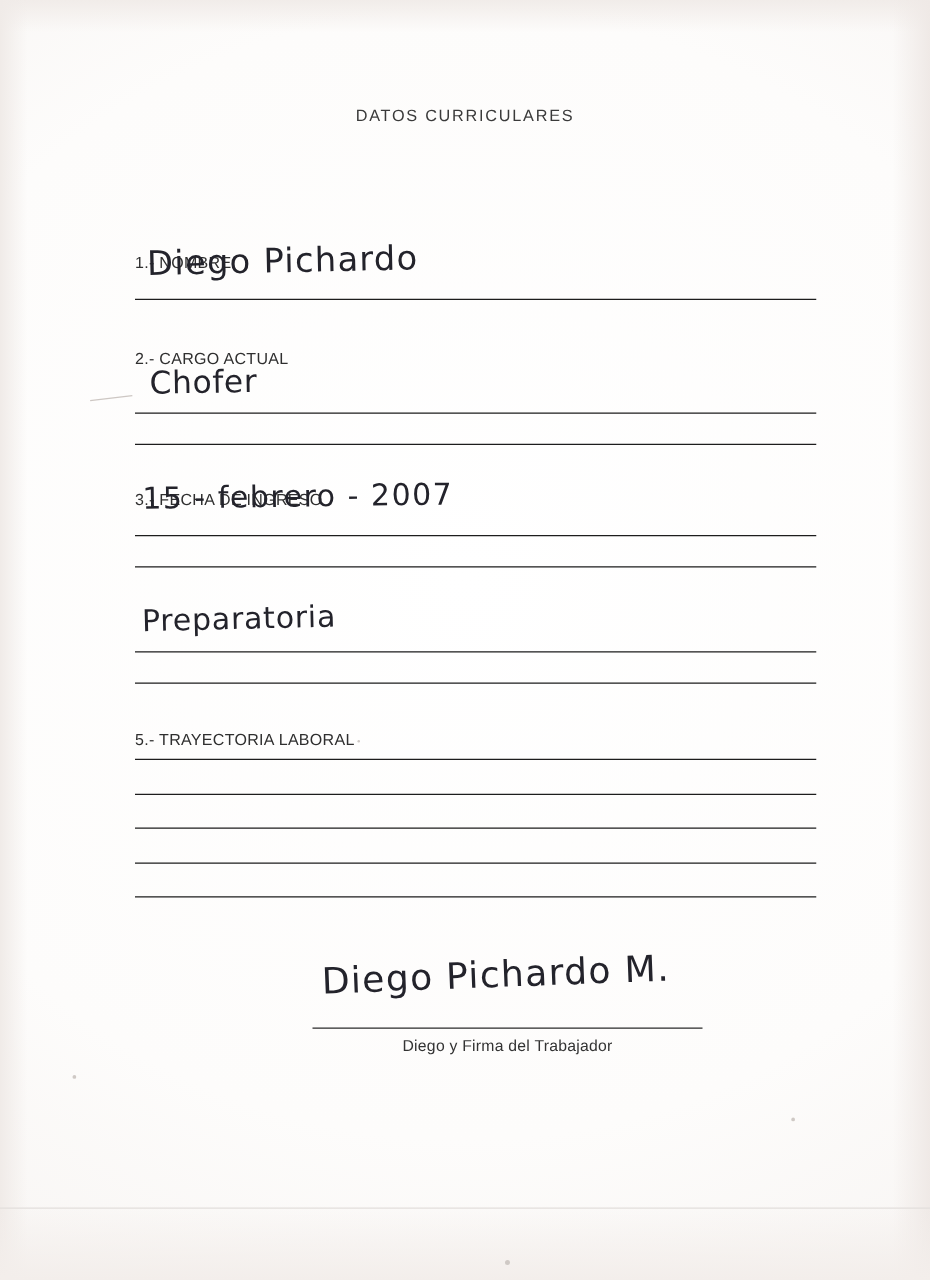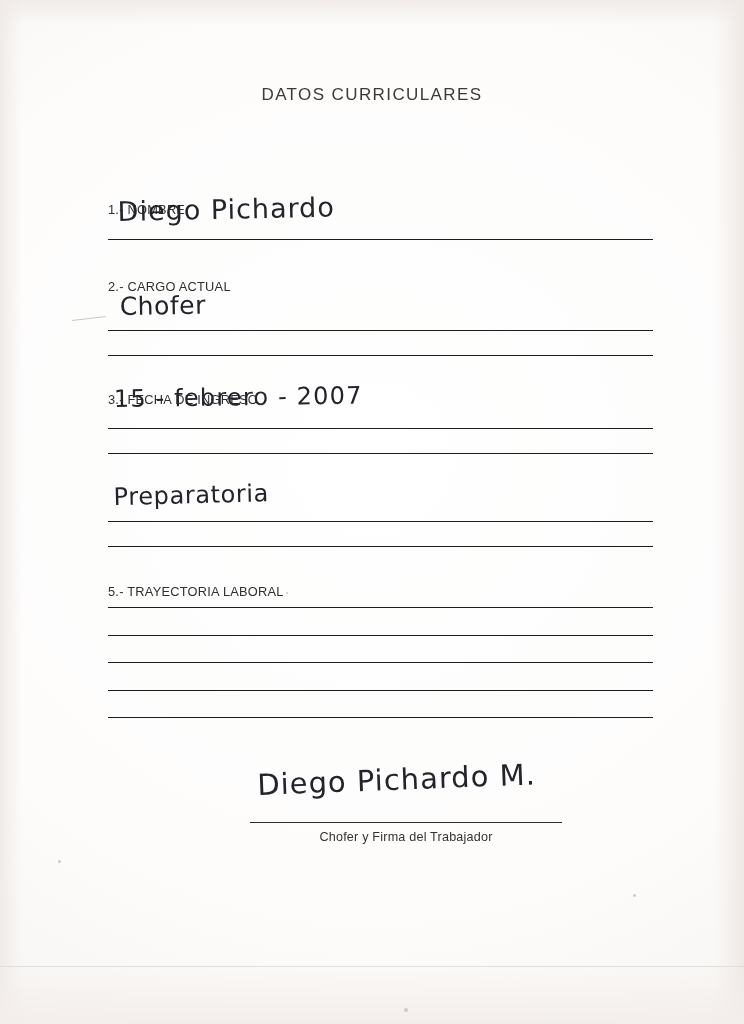--- a/index.html
+++ b/index.html
@@ -60,21 +60,21 @@
     border-radius: 50%;
   }
 
   
   .doc-title {
     position: absolute;
     top: 85px;
     left: 0;
     width: 100%;
     text-align: center;
-    font-size: 17px;
+    font-size: 13px;
     letter-spacing: 1.4px;
     color: #3a3a3a;
     font-family: "Liberation Sans", sans-serif;
   }
 
   .field {
     position: absolute;
     left: 108px;
     width: 545px;
     margin-top: 19px;
@@ -219,14 +219,14 @@
     <div class="field-label">5.- TRAYECTORIA LABORAL</div>
   </div>
   <div class="rule" style="top:607px;"></div>
   <div class="rule" style="top:635px;"></div>
   <div class="rule" style="top:662px;"></div>
   <div class="rule" style="top:690px;"></div>
   <div class="rule" style="top:717px;"></div>
 
   <div class="hand hand-signature">Diego Pichardo M.</div>
   <div class="signature-rule"></div>
-  <div class="signature-caption">Chofer y Firma del Trabajador</div>
+  <div class="signature-caption">Diego y Firma del Trabajador</div>
 </div>
 
 </body></html>

